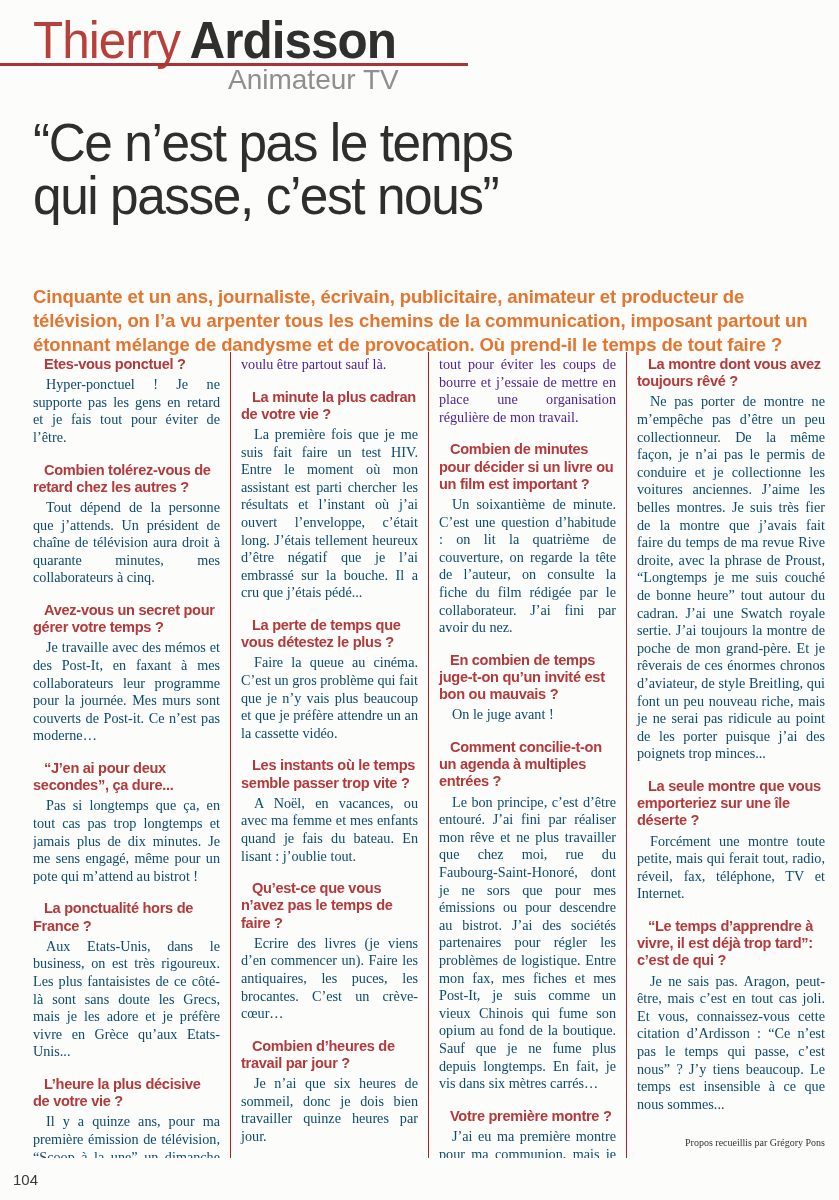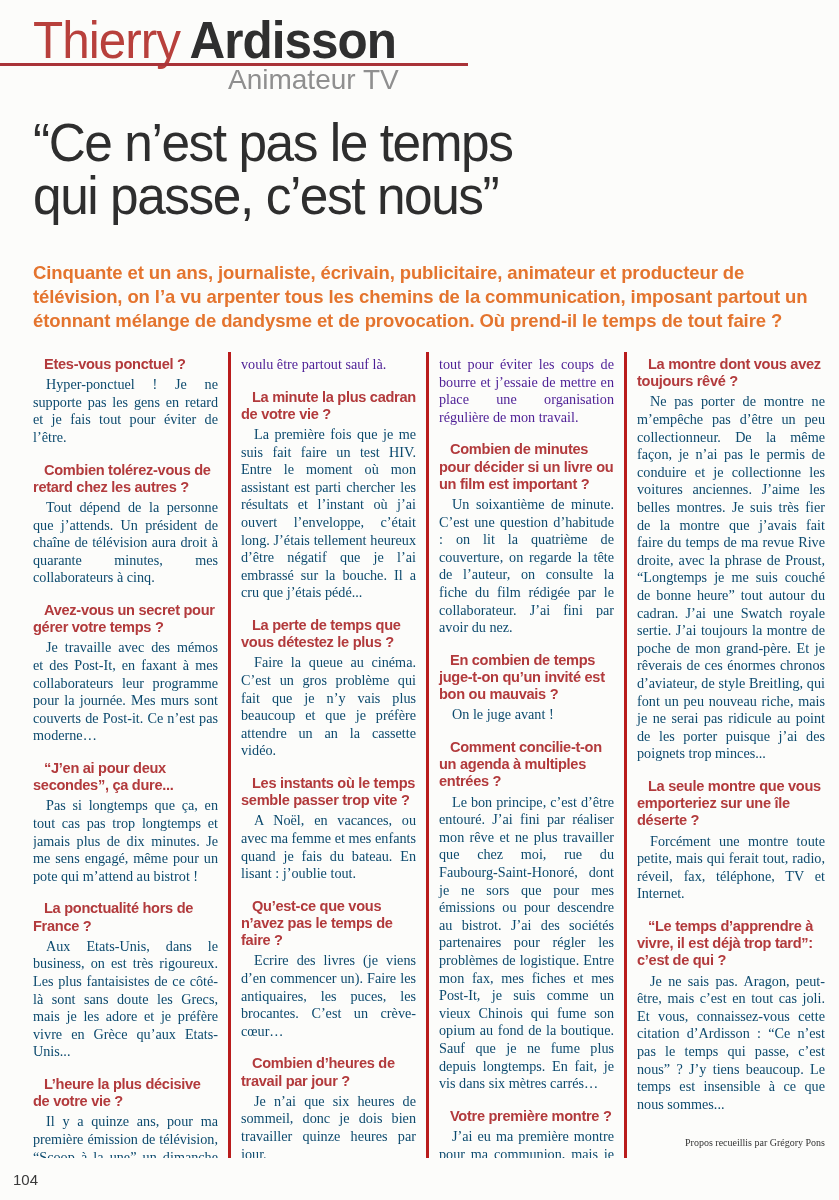--- a/index.html
+++ b/index.html
@@ -17,27 +17,27 @@
   .name-rule  { position:absolute; top:63px; left:0; width:468px; height:3px;
     background:#a93338; }
   .subtitle { position:absolute; top:64px; left:228px; color:#8f8f8f;
     font-family:"Liberation Sans", sans-serif; font-size:28px; letter-spacing:0; }
   
   .title { position:absolute; top:116px; left:33px; width:700px;
     font-family:"Liberation Sans", sans-serif; font-weight:500; color:#2e2e2e;
     font-size:53px; line-height:1.0; letter-spacing:-1.5px;
     transform:scaleX(.97); transform-origin:left top; }
   
-  .intro { position:absolute; top:242px; left:33px; width:782px;
+  .intro { position:absolute; top:266px; left:33px; width:782px;
     font-family:"Liberation Sans", sans-serif; font-weight:700;
     color:#e4742e; font-size:18.5px; line-height:1.32; letter-spacing:-0.1px; }
   
   .columns { position:absolute; top:352px; left:33px; width:792px; height:806px;
     display:grid; grid-template-columns:1fr 1fr 1fr 1fr; overflow:hidden; }
-  .col { padding:0 10px; border-right:3px solid #b91c1c; overflow:hidden; }
+  .col { padding:0 10px; border-right:1px solid #b91c1c; overflow:hidden; }
   .col:first-child { padding-left:0; }
   .col:last-child  { border-right:none; padding-right:0; }
   .question { font-family:"Liberation Sans", sans-serif; font-weight:700;
     color:#b23a3c; font-size:14.6px; line-height:1.18; letter-spacing:-0.3px;
     margin:15px 0 3px; text-indent:11px; }
   .answer { margin:0; font-size:14.2px; line-height:17.6px; text-align:justify;
     text-indent:13px; color:#0c4a6e; }
   .continuation { margin:4px 0 0; font-size:14.2px; line-height:17.6px;
     text-align:justify; text-indent:0; color:#4c1d95; }
   .col > :first-child { margin-top:4px; }

